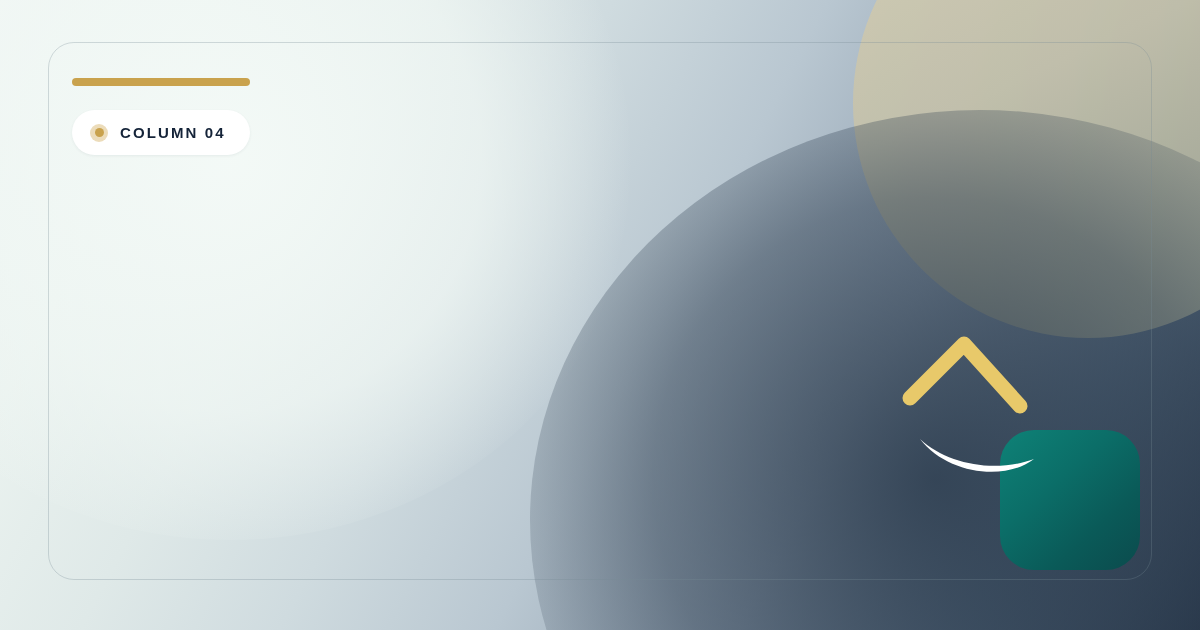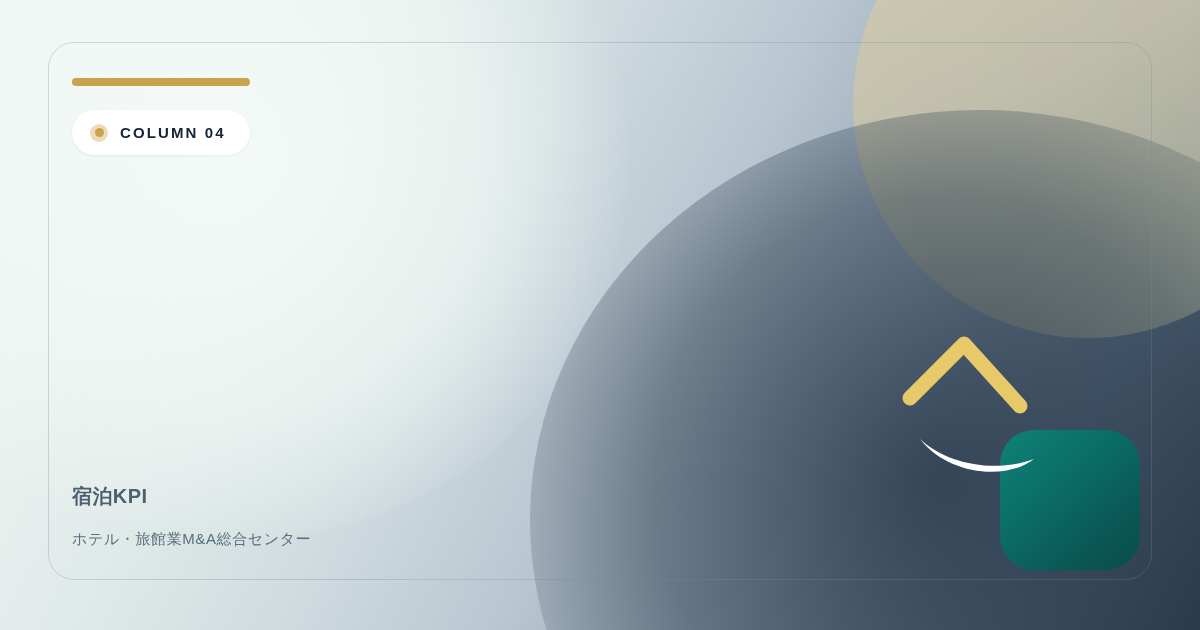--- a/index.html
+++ b/index.html
@@ -230,24 +230,20 @@
   <div class="content">
 
     <div class="accent-bar"></div>
 
     <div class="badge">
       <span class="badge-dot"></span>
       <span class="badge-label">COLUMN 04</span>
     </div>
 
 
-    <div class="footer">
-      <p class="footer-primary">宿泊KPI</p>
-      <p class="footer-secondary">ホテル・旅館業M&amp;A総合センター</p>
-    </div>
 
   </div>
 
   <div class="mark">
 
     <svg class="mark-roof" viewBox="0 0 130 95">
       <path d="M 10 68 L 64 14 L 120 76" fill="none" stroke="#e8c96a" stroke-width="15" stroke-linecap="round" stroke-linejoin="round"></path>
     </svg>
 
     <div class="mark-square"></div>

